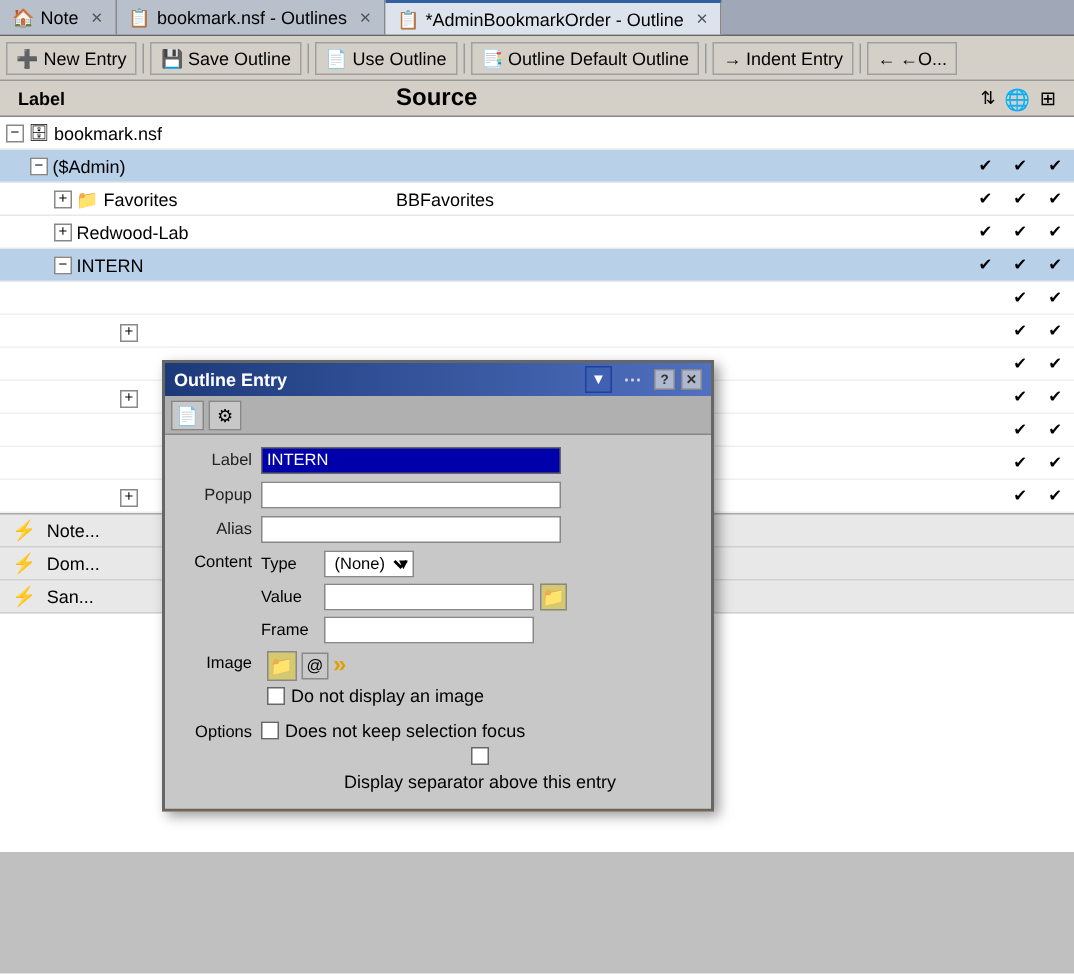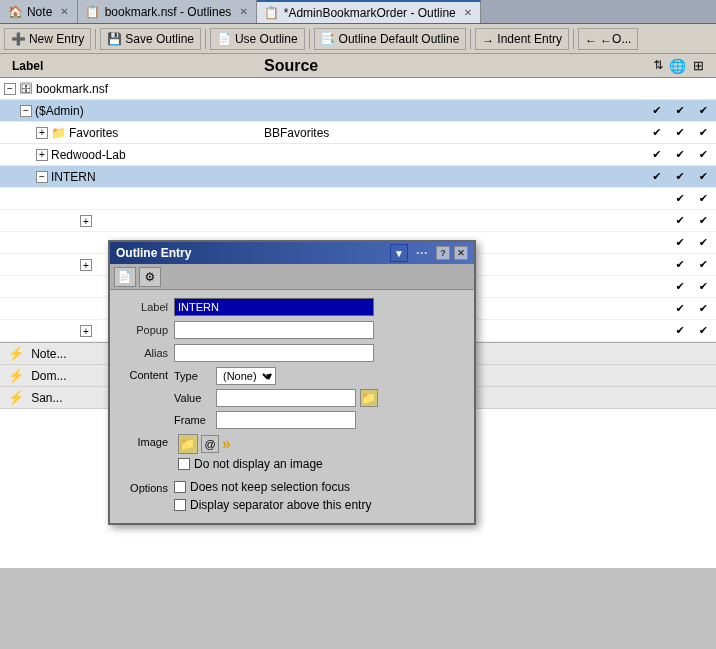--- a/index.html
+++ b/index.html
@@ -626,20 +626,20 @@
       </div>
     </div>
 
     <div class="options-section">
       <span class="options-label">Options</span>
       <div class="options-inner">
         <div class="checkbox-row">
           <div class="cb"></div>
           <span>Does not keep selection focus</span>
         </div>
-        <div class="checkbox-row" style="margin-top:4px;">
+        <div class="checkbox-row" style="margin-top:4px;flex-direction:column;">
           <div class="cb"></div>
           <span>Display separator above this entry</span>
         </div>
       </div>
     </div>
   </div>
 </div>
 
 </body></html>

